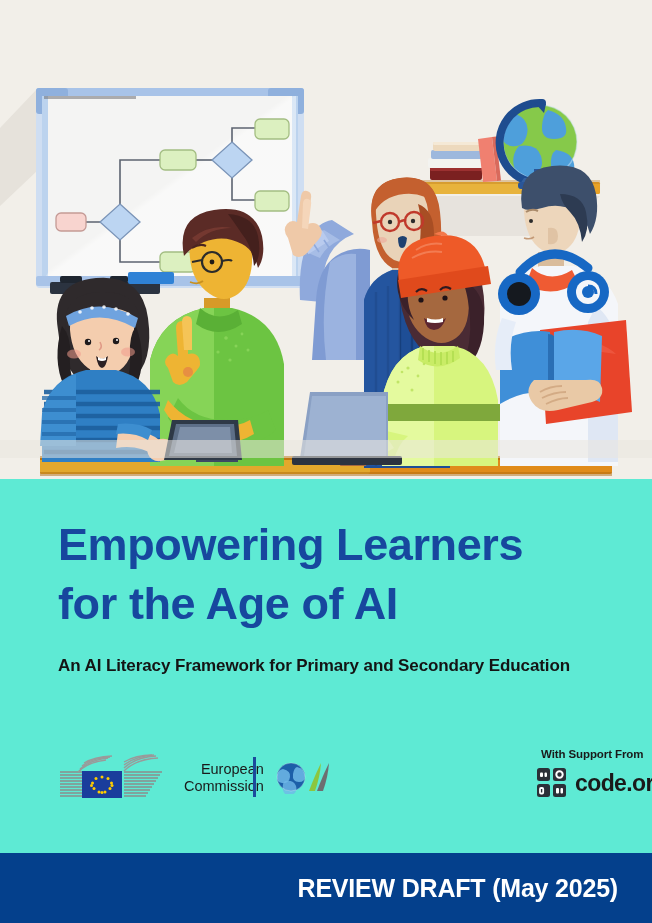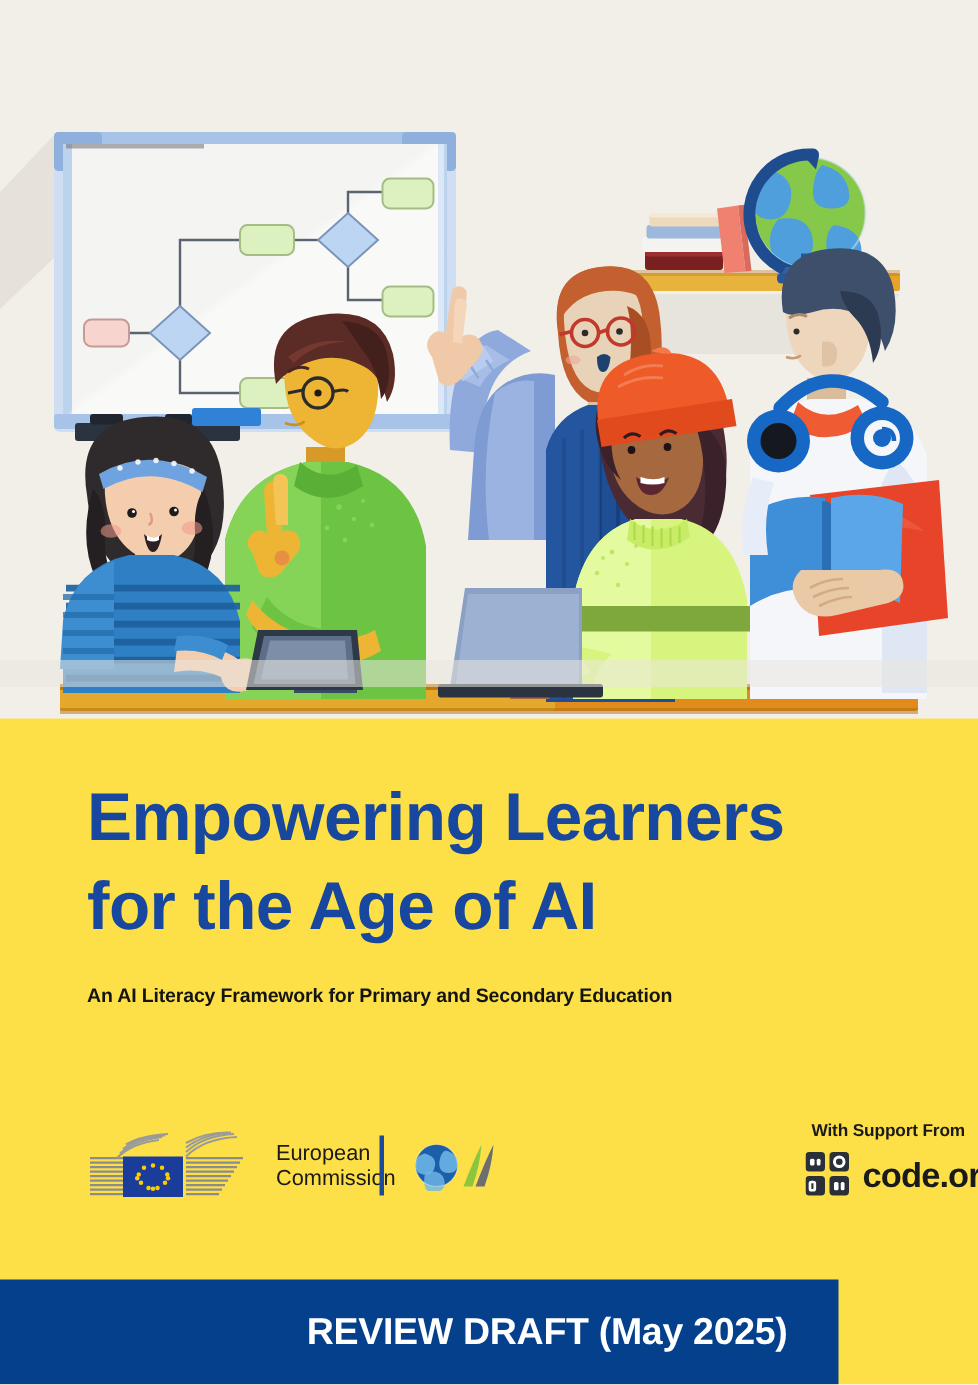--- a/index.html
+++ b/index.html
@@ -8,21 +8,21 @@
     padding: 0;
     background: #ffffff;
   }
   body {
     font-family: "Liberation Sans", sans-serif;
   }
   .page {
     position: relative;
     width: 652px;
     height: 923px;
-    background: #fde047;
+    background: #5eead4;
     overflow: hidden;
   }
 
   
   .hero {
     position: absolute;
     left: 0; top: 0;
     width: 652px;
     height: 479px;
     background: #f2efe9;
@@ -67,41 +67,42 @@
     color: #17479e;
     font-size: 45px;
     font-weight: bold;
     line-height: 1.32;
     letter-spacing: -0.4px;
     margin: 0;
     white-space: pre-line;
   }
   .subtitle {
     color: #141414;
-    font-size: 13px;
+    font-size: 17px;
     font-weight: bold;
     margin: 22px 0 17px 0;
     letter-spacing: -0.1px;
   }
 
   
   .logos {
     position: absolute;
     left: 58px;
     top: 748px;
     width: 560px;
     height: 72px;
   }
   .ec-logo { position: absolute; left: 0; top: 6px; display: flex; align-items: center; }
   .ec-text {
     color: #1a1a1a;
     font-size: 14.5px;
     line-height: 1.18;
     margin-left: 8px;
     white-space: pre-line;
+    text-align: right;
   }
   .ec-divider {
     position: absolute;
     left: 195px; top: 9px;
     width: 3px; height: 40px;
     background: #1b4b9c;
   }
   .oecd-logo { position: absolute; left: 217px; top: 12px; display: flex; align-items: center; }
   .oecd-text {
     color: #6d6e71;
@@ -125,21 +126,21 @@
     color: #1a1a1a;
     margin-left: 8px;
     letter-spacing: -0.6px;
   }
 
   
   .banner {
     position: absolute;
     left: 0;
     top: 853px;
-    width: 559px;
+    width: 652px;
     height: 70px;
     background: #04408c;
   }
   .banner-text {
     position: absolute;
     right: 34px;
     top: 21px;
     color: #ffffff;
     font-size: 25px;
     font-weight: bold;

